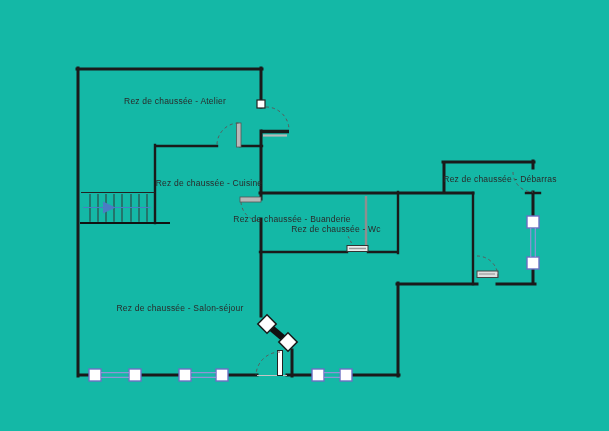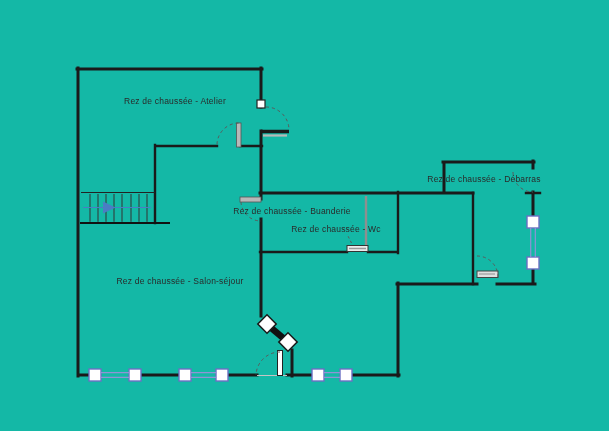--- a/index.html
+++ b/index.html
@@ -119,24 +119,25 @@
 
     <g>
       <line x1="269.5" y1="326.5" x2="285.5" y2="340" stroke="#111" stroke-width="6.5"></line>
       <rect x="260.5" y="317.5" width="13" height="13" transform="rotate(45 267 324)" fill="#ffffff" stroke="#1a1a1a" stroke-width="1.5"></rect>
       <rect x="281.5" y="335.5" width="13" height="13" transform="rotate(45 288 342)" fill="#ffffff" stroke="#1a1a1a" stroke-width="1.5"></rect>
     </g>
   </svg>
 
   <div class="room-label" style="left:175px;top:101px">Rez de chaussée - Atelier</div>
 
+  <div class="room-label" style="left:209px;top:183px">Rez de chaussée - Cuisine</div>
 
-  <div class="room-label" style="left:292px;top:211px">Rez de chaussée - Buanderie</div>
+  <div class="room-label" style="left:292px;top:219px">Rez de chaussée - Buanderie</div>
 
   <div class="room-label" style="left:336px;top:229px">Rez de chaussée - Wc</div>
 
 
-  <div class="room-label" style="left:180px;top:281px">Rez de chaussée - Salon-séjour</div>
+  <div class="room-label" style="left:180px;top:308px">Rez de chaussée - Salon-séjour</div>
 
 
-  <div class="room-label" style="left:484px;top:179px">Rez de chaussée - Débarras</div>
+  <div class="room-label" style="left:500px;top:179px">Rez de chaussée - Débarras</div>
 
 </div>
 
 </body></html>

